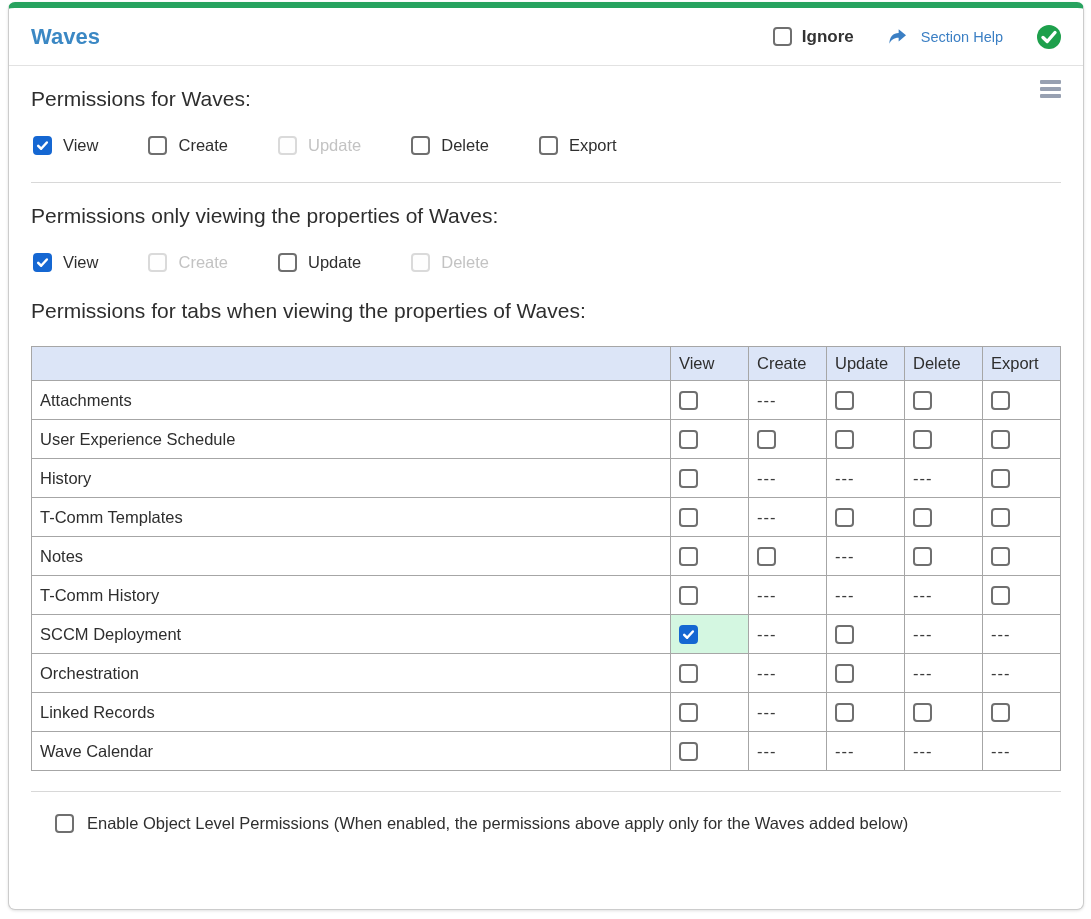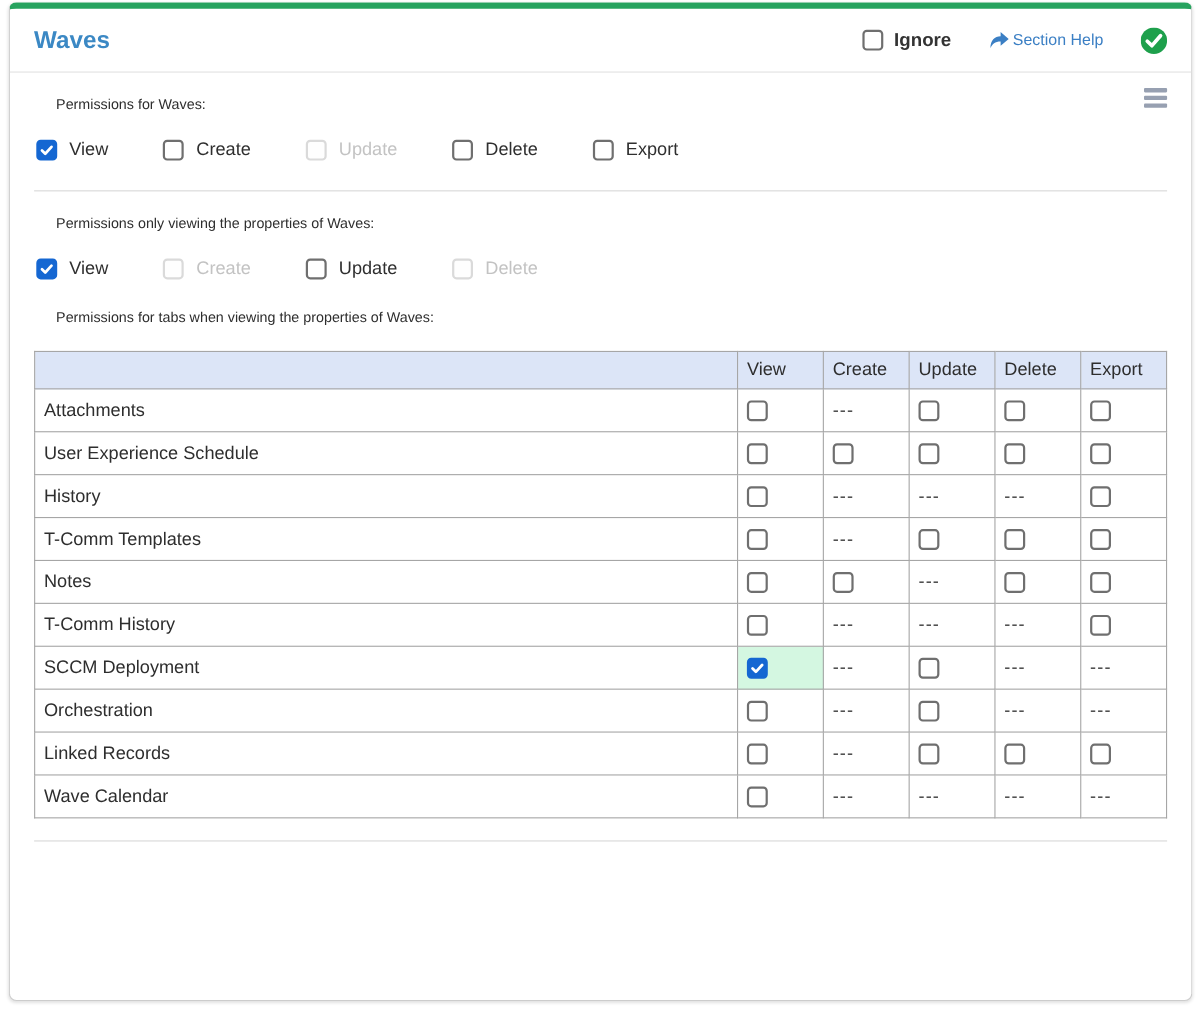--- a/index.html
+++ b/index.html
@@ -29,21 +29,21 @@
     justify-content: center;
   }
   .title {
     font-size: 22px; font-weight: 700;
     color: var(--title-blue, #3b88c4);
     flex: 1 1 auto;
   }
   .header-right { display: flex; align-items: center; gap: 34px; }
   .ignore-wrap { display: flex; align-items: center; gap: 10px; cursor: pointer; font-weight: bold; }
   .ignore-label { font-size: 17px; color: #333; }
-  .section-help { display: flex; align-items: center; gap: 3px; cursor: pointer; text-decoration: none; }
+  .section-help { display: flex; align-items: center; gap: 14px; cursor: pointer; text-decoration: none; }
   .section-help span { font-size: 14.5px; color: var(--link-blue, #3b7fc4); }
   .status-circle { width: 24px; height: 24px; display: inline-block; }
 
   
   .cb {
     width: 19px; height: 19px;
     border: 2px solid #6f6f6f;
     border-radius: 4px;
     background: #fff;
     display: inline-flex;
@@ -57,21 +57,21 @@
   .cb-item.disabled { cursor: default; }
   .cb-item.disabled .cb-label { color: #c3c3c3; }
 
   
   .content { padding: 0 22px; position: relative; }
   .menu-icon {
     position: absolute; right: 22px; top: 14px;
     width: 21px; cursor: pointer;
   }
   .menu-icon div { height: 4px; background: #97a0b1; margin-bottom: 3px; border-radius: 1px; }
-  .section-label { font-size: 13px; color: #2e2e2e; padding-top: 21px; margin-left: 20px; }
+  .section-label { font-size: 21px; color: #2e2e2e; padding-top: 21px; }
   .cb-row { display: flex; align-items: center; gap: 50px; margin: 25px 2px 27px; }
   .divider { border: none; border-top: 1px solid #d8d8d8; margin: 0; }
 
   
   table.perm-table {
     border-collapse: collapse;
     width: 100%;
     margin-top: 23px;
     font-size: 16.5px;
     color: #2e2e2e;
@@ -283,15 +283,19 @@
             <td class="na">---</td>
             <td class="na">---</td>
             <td class="na">---</td>
             <td class="na">---</td>
           </tr>
         </tbody>
     </table>
 
     <hr class="footer-divider">
 
+    <label class="footer-row">
+      <span class="cb"></span>
+      <span class="cb-label">Enable Object Level Permissions (When enabled, the permissions above apply only for the Waves added below)</span>
+    </label>
   </div>
 
 </div>
 
 </body></html>

